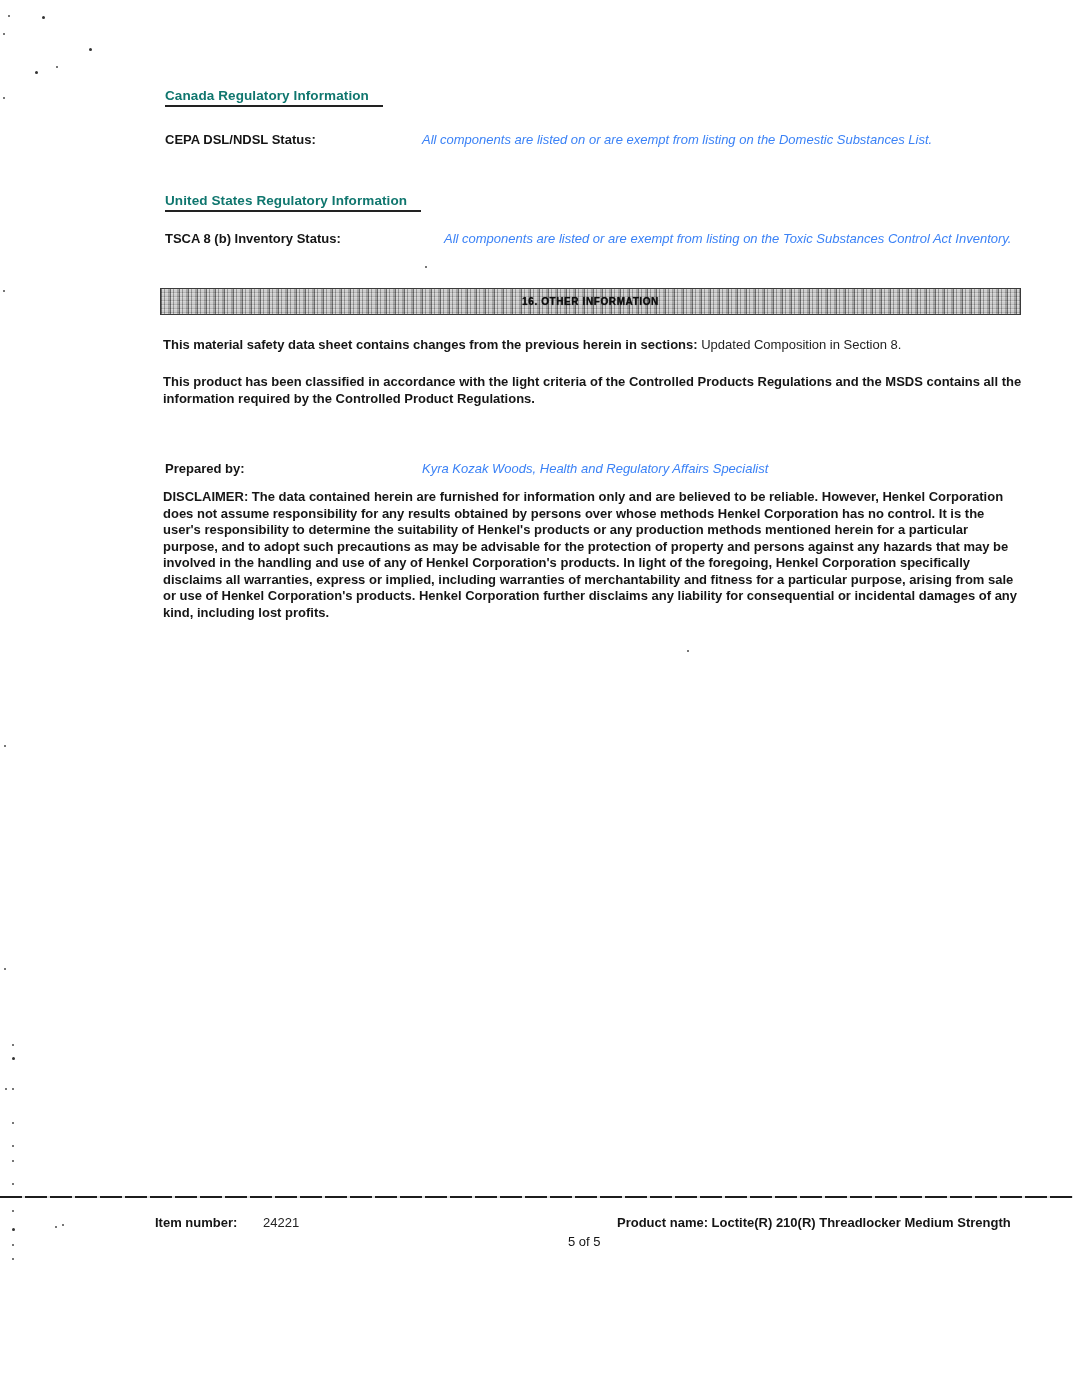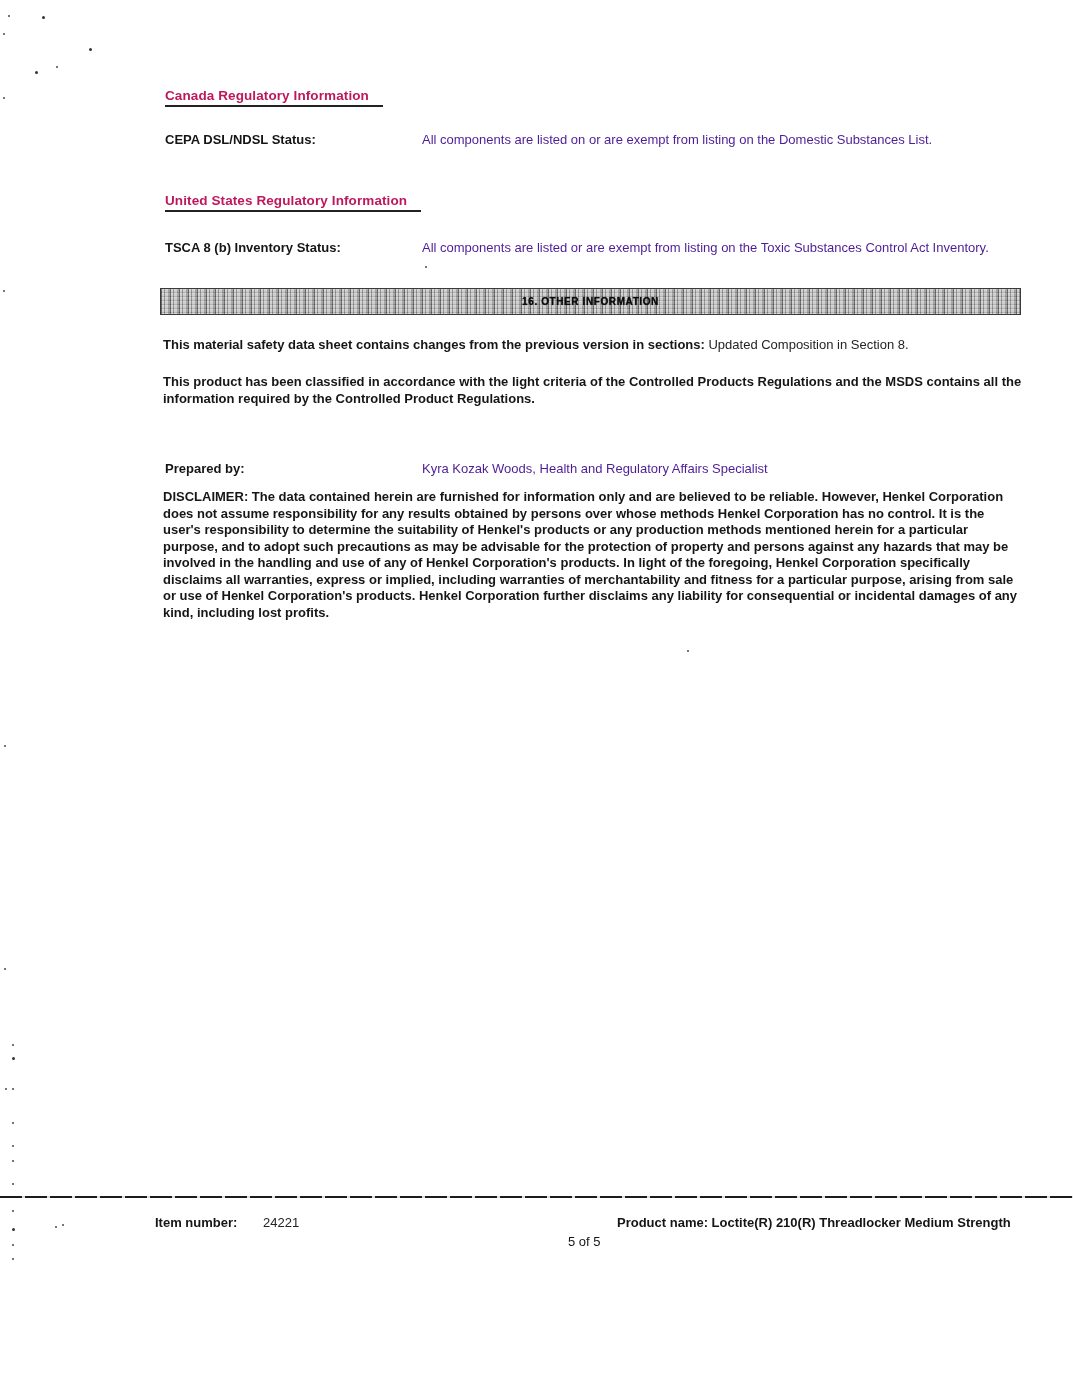--- a/index.html
+++ b/index.html
@@ -14,42 +14,43 @@
     background: #ffffff;
     font-family: "Liberation Sans", sans-serif;
     color: #1a1a1a;
     overflow: hidden;
   }
   .abs { position: absolute; }
 
   .heading {
     font-size: 13.5px;
     font-weight: bold;
-    color: #be185d;
+    color: #0f766e;
     display: inline-block;
     border-bottom: 2px solid #222;
     padding-right: 14px;
     padding-bottom: 2px;
     letter-spacing: 0.1px;
   }
   .row {
     left: 165px;
     width: 890px;
     display: flex;
     font-size: 13px;
   }
   .row .label {
     font-weight: bold;
     width: 257px;
     flex: 0 0 257px;
     color: #151515;
   }
   .row .value {
     font-weight: normal;
-    color: #4c1d95;
+    color: #3b82f6;
+    font-style: italic;
   }
 
   .section-bar {
     left: 160px;
     width: 861px;
     height: 27px;
     background:
       repeating-linear-gradient(90deg,
         rgba(20,20,20,0.50) 0px, rgba(20,20,20,0.50) 1px,
         rgba(245,245,245,0.25) 1px, rgba(245,245,245,0.25) 3px,
@@ -145,31 +146,31 @@
 
   <div class="abs row" style="top:132px;">
     <span class="label">CEPA DSL/NDSL Status:</span>
     <span class="value">All components are listed on or are exempt from listing on the Domestic Substances List.</span>
   </div>
 
   <div class="abs" style="left:165px;top:191px;">
     <span class="heading">United States Regulatory Information</span>
   </div>
 
-  <div class="abs row" style="top:240px;">
+  <div class="abs row" style="top:231px;gap:22px;">
     <span class="label">TSCA 8 (b) Inventory Status:</span>
     <span class="value">All components are listed or are exempt from listing on the Toxic Substances Control Act Inventory.</span>
   </div>
 
   <div class="abs section-bar" style="top:288px;">
     <span class="bar-title">16. OTHER INFORMATION</span>
   </div>
 
   <div class="abs para" style="top:337px;">
-    <span class="bold">This material safety data sheet contains changes from the previous version in sections:</span><span class="normal"> Updated Composition in Section 8.</span>
+    <span class="bold">This material safety data sheet contains changes from the previous herein in sections:</span><span class="normal"> Updated Composition in Section 8.</span>
   </div>
 
   <div class="abs para bold" style="top:374px;">This product has been classified in accordance with the light criteria of the Controlled Products Regulations and the MSDS contains all the information required by the Controlled Product Regulations.</div>
 
   <div class="abs row" style="top:461px;align-items:flex-end;">
     <span class="label">Prepared by:</span>
     <span class="value">Kyra Kozak Woods, Health and Regulatory Affairs Specialist</span>
   </div>
 
   <div class="abs para bold" style="top:489px;">DISCLAIMER: The data contained herein are furnished for information only and are believed to be reliable. However, Henkel Corporation does not assume responsibility for any results obtained by persons over whose methods Henkel Corporation has no control. It is the user's responsibility to determine the suitability of Henkel's products or any production methods mentioned herein for a particular purpose, and to adopt such precautions as may be advisable for the protection of property and persons against any hazards that may be involved in the handling and use of any of Henkel Corporation's products.  In light of the foregoing, Henkel Corporation specifically disclaims all warranties, express or implied, including warranties of merchantability and fitness for a particular purpose, arising from sale or use of Henkel Corporation's products.  Henkel Corporation further disclaims any liability for consequential or incidental damages of any kind, including lost profits.</div>

